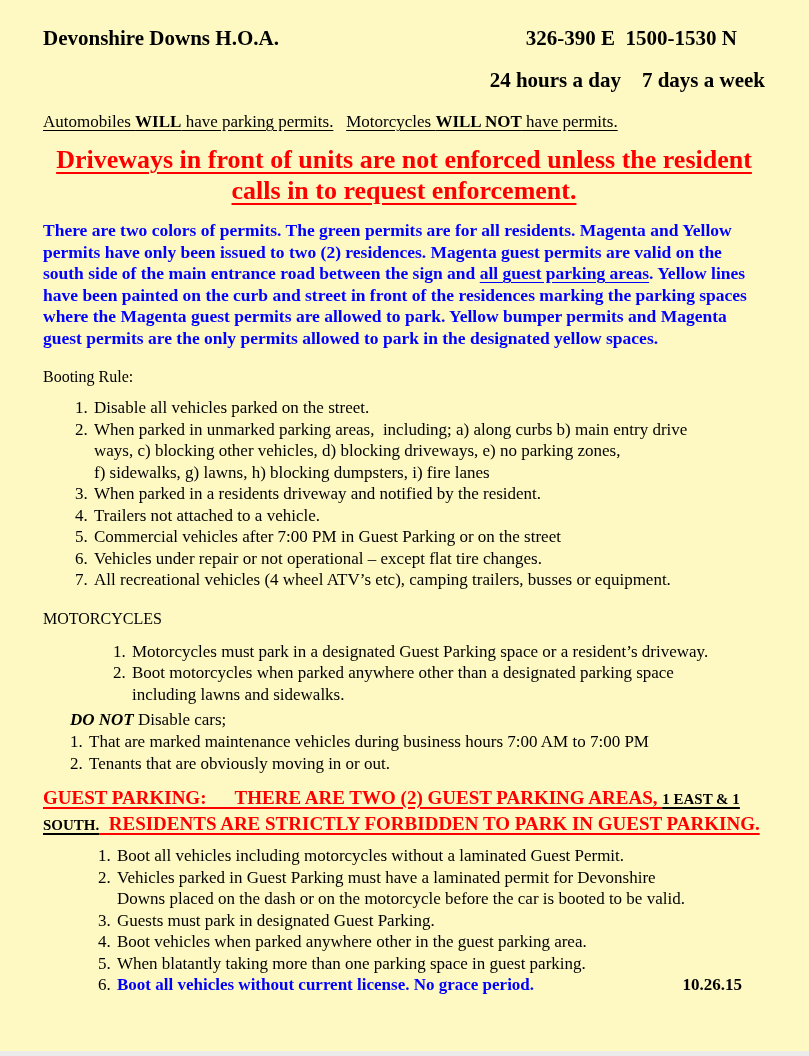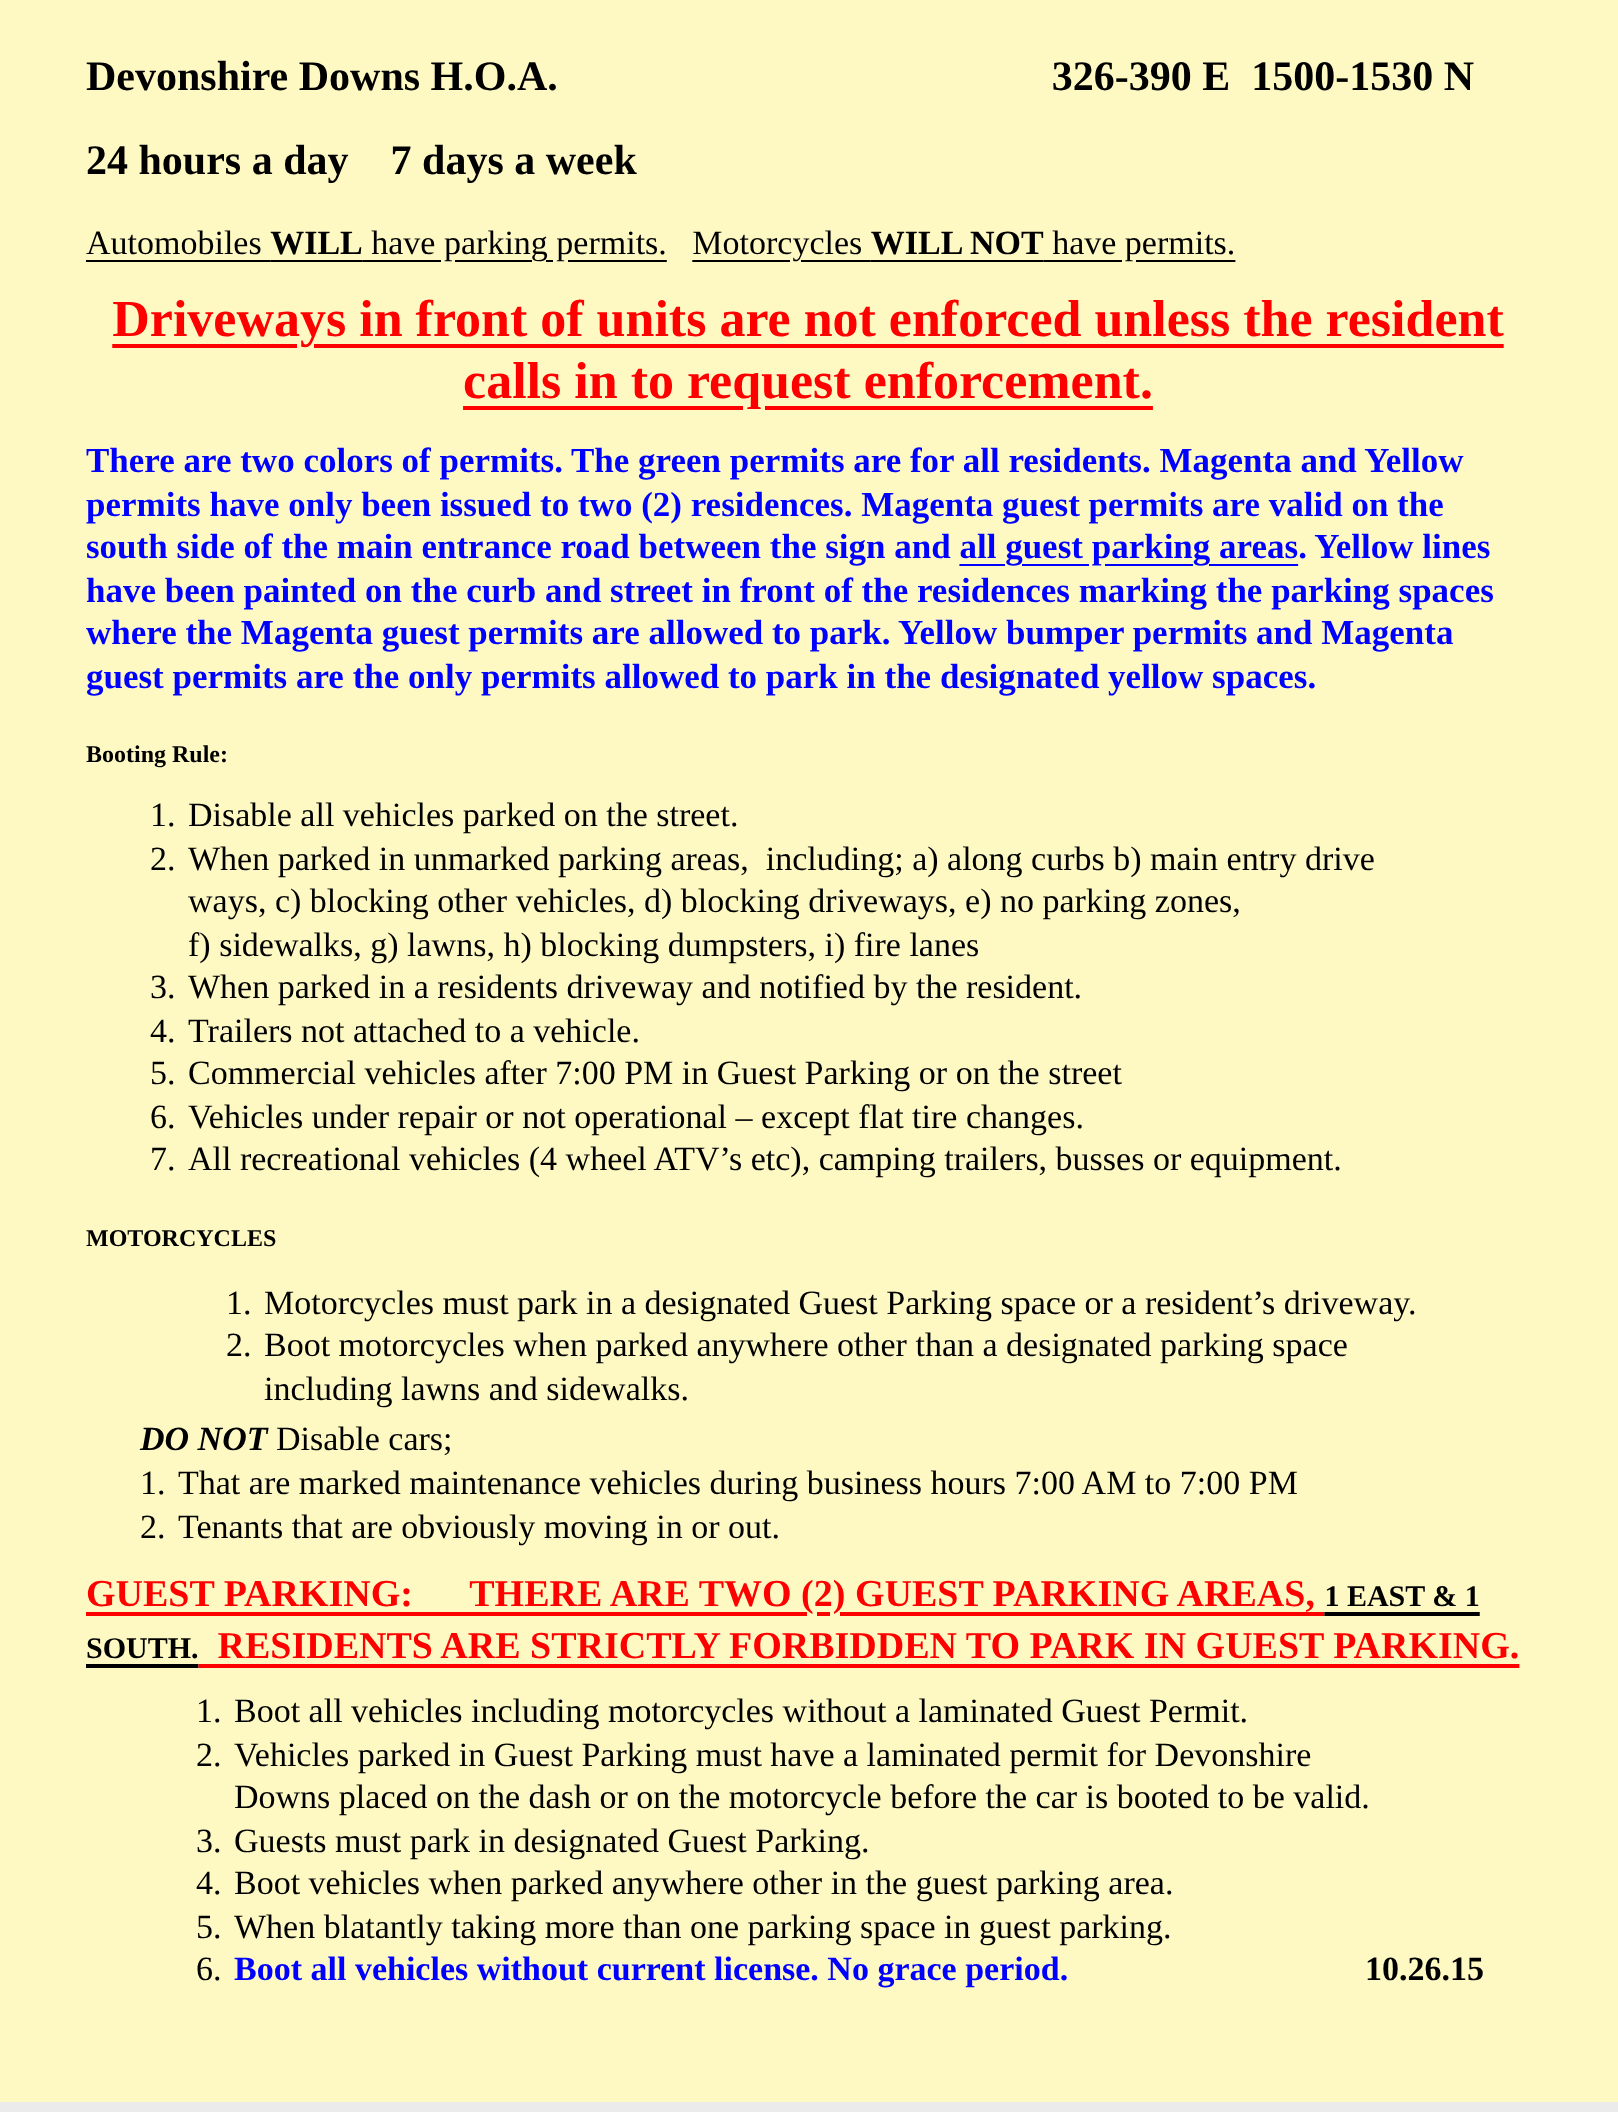--- a/index.html
+++ b/index.html
@@ -9,31 +9,31 @@
     background:#fef9c3;
     box-sizing:border-box;
     padding:24px 44px 0 43px;
     font-family:"Liberation Serif","DejaVu Serif",serif;
     font-size:17px;color:#000000;
     overflow:hidden;
   }
   .header-row{display:flex;justify-content:space-between;align-items:baseline;line-height:28px;}
   .doc-title{font-size:21px;font-weight:bold;}
   .unit-range{font-size:21px;font-weight:bold;white-space:pre;margin-right:28px;}
-  .hours-line{margin-top:14px;font-size:21px;font-weight:bold;line-height:28px;white-space:pre-wrap;}
+  .hours-line{margin-top:14px;font-size:21px;font-weight:bold;line-height:28px;white-space:pre-wrap;text-align:right;}
   .permits-line{margin-top:16px;line-height:24px;white-space:pre-wrap;}
   .u{text-decoration:underline;text-underline-offset:3px;}
   .b{font-weight:bold;}
   .red-notice{
     margin-top:10px;text-align:center;color:#ff0000;font-weight:bold;
     font-size:26px;line-height:31px;white-space:pre-line;
   }
   .red-notice .inner{text-decoration:underline;text-underline-offset:4px;text-decoration-thickness:2px;}
   .blue-para{margin-top:14px;color:#0000ff;font-weight:bold;font-size:17.5px;line-height:21.5px;}
-  .section-heading{margin-top:16px;font-weight:bold;font-size:12px;line-height:24px;}
+  .section-heading{margin-top:16px;font-weight:normal;font-size:16px;line-height:24px;}
   ol{margin:8px 0 0 0;padding:0 0 0 49px;line-height:21.5px;}
   ol li{padding-left:2px;}
   ol.moto-list{padding-left:87px;margin-top:10px;}
   ol.donot-list{padding-left:44px;margin-top:0;}
   ol.guest-list{padding-left:72px;}
   .multiline{white-space:pre-wrap;}
   .donot-lead{margin-top:4px;margin-left:27px;line-height:22px;}
   .bi{font-weight:bold;font-style:italic;}
   .guest-heading{
     margin-top:12px;font-weight:bold;font-size:19px;line-height:23.5px;

